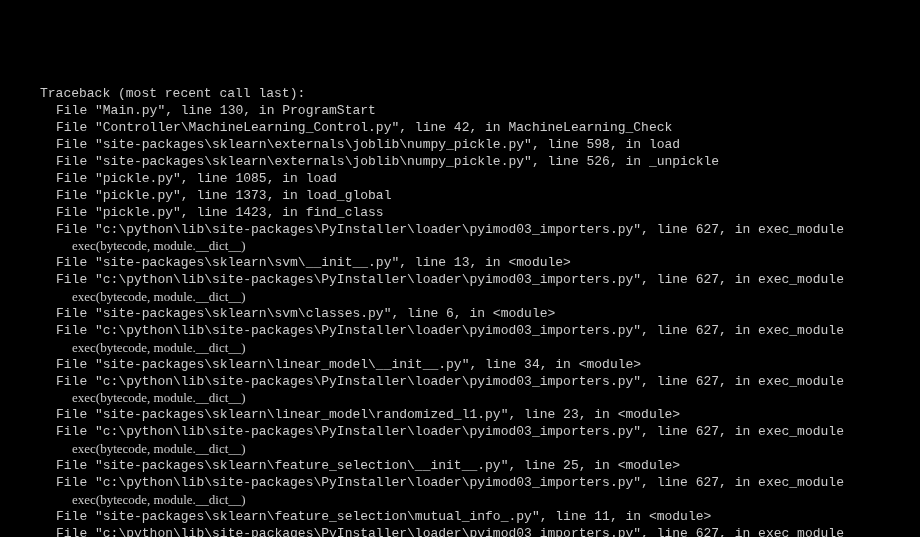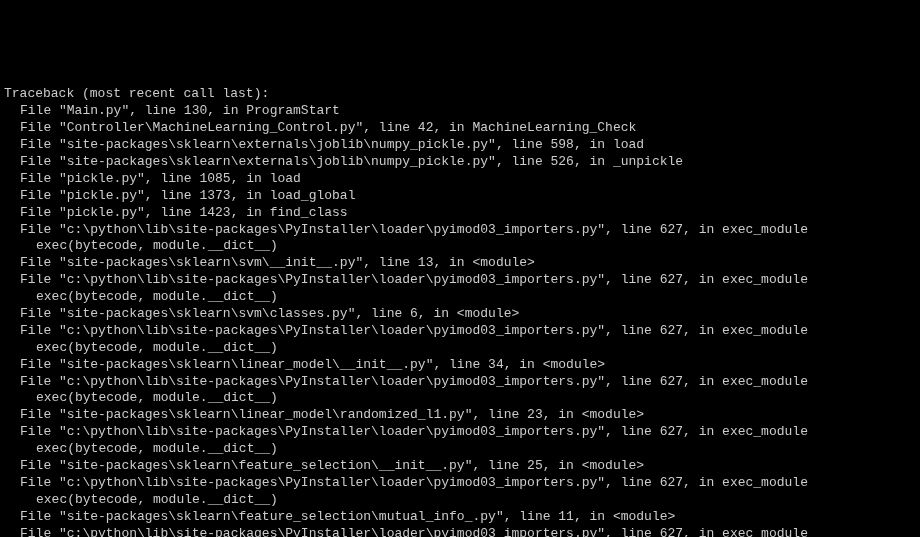--- a/index.html
+++ b/index.html
@@ -14,26 +14,28 @@
       font-size: 13px;
       line-height: 1.3;
       padding: 2px 4px;
       width: 920px;
       height: 537px;
       overflow: hidden;
       white-space: pre;
     }
     .traceback-line {
       display: block;
+      margin-left: 36px;
     }
     .indent1 {
       padding-left: 16px;
     }
     .indent2 {
       padding-left: 32px;
+      font-family: Liberation Serif, serif;
     }
   </style>
 </head>
 <body>
 
 
 
 <div>
 <span class="traceback-line">Traceback (most recent call last):</span><span id="frames"><span class="traceback-line indent1">File "Main.py", line 130, in ProgramStart</span><span class="traceback-line indent1">File "Controller\MachineLearning_Control.py", line 42, in MachineLearning_Check</span><span class="traceback-line indent1">File "site-packages\sklearn\externals\joblib\numpy_pickle.py", line 598, in load</span><span class="traceback-line indent1">File "site-packages\sklearn\externals\joblib\numpy_pickle.py", line 526, in _unpickle</span><span class="traceback-line indent1">File "pickle.py", line 1085, in load</span><span class="traceback-line indent1">File "pickle.py", line 1373, in load_global</span><span class="traceback-line indent1">File "pickle.py", line 1423, in find_class</span><span class="traceback-line indent1">File "c:\python\lib\site-packages\PyInstaller\loader\pyimod03_importers.py", line 627, in exec_module</span><span class="traceback-line indent2">exec(bytecode, module.__dict__)</span><span class="traceback-line indent1">File "site-packages\sklearn\svm\__init__.py", line 13, in &lt;module&gt;</span><span class="traceback-line indent1">File "c:\python\lib\site-packages\PyInstaller\loader\pyimod03_importers.py", line 627, in exec_module</span><span class="traceback-line indent2">exec(bytecode, module.__dict__)</span><span class="traceback-line indent1">File "site-packages\sklearn\svm\classes.py", line 6, in &lt;module&gt;</span><span class="traceback-line indent1">File "c:\python\lib\site-packages\PyInstaller\loader\pyimod03_importers.py", line 627, in exec_module</span><span class="traceback-line indent2">exec(bytecode, module.__dict__)</span><span class="traceback-line indent1">File "site-packages\sklearn\linear_model\__init__.py", line 34, in &lt;module&gt;</span><span class="traceback-line indent1">File "c:\python\lib\site-packages\PyInstaller\loader\pyimod03_importers.py", line 627, in exec_module</span><span class="traceback-line indent2">exec(bytecode, module.__dict__)</span><span class="traceback-line indent1">File "site-packages\sklearn\linear_model\randomized_l1.py", line 23, in &lt;module&gt;</span><span class="traceback-line indent1">File "c:\python\lib\site-packages\PyInstaller\loader\pyimod03_importers.py", line 627, in exec_module</span><span class="traceback-line indent2">exec(bytecode, module.__dict__)</span><span class="traceback-line indent1">File "site-packages\sklearn\feature_selection\__init__.py", line 25, in &lt;module&gt;</span><span class="traceback-line indent1">File "c:\python\lib\site-packages\PyInstaller\loader\pyimod03_importers.py", line 627, in exec_module</span><span class="traceback-line indent2">exec(bytecode, module.__dict__)</span><span class="traceback-line indent1">File "site-packages\sklearn\feature_selection\mutual_info_.py", line 11, in &lt;module&gt;</span><span class="traceback-line indent1">File "c:\python\lib\site-packages\PyInstaller\loader\pyimod03_importers.py", line 627, in exec_module</span></span>
 </div>

